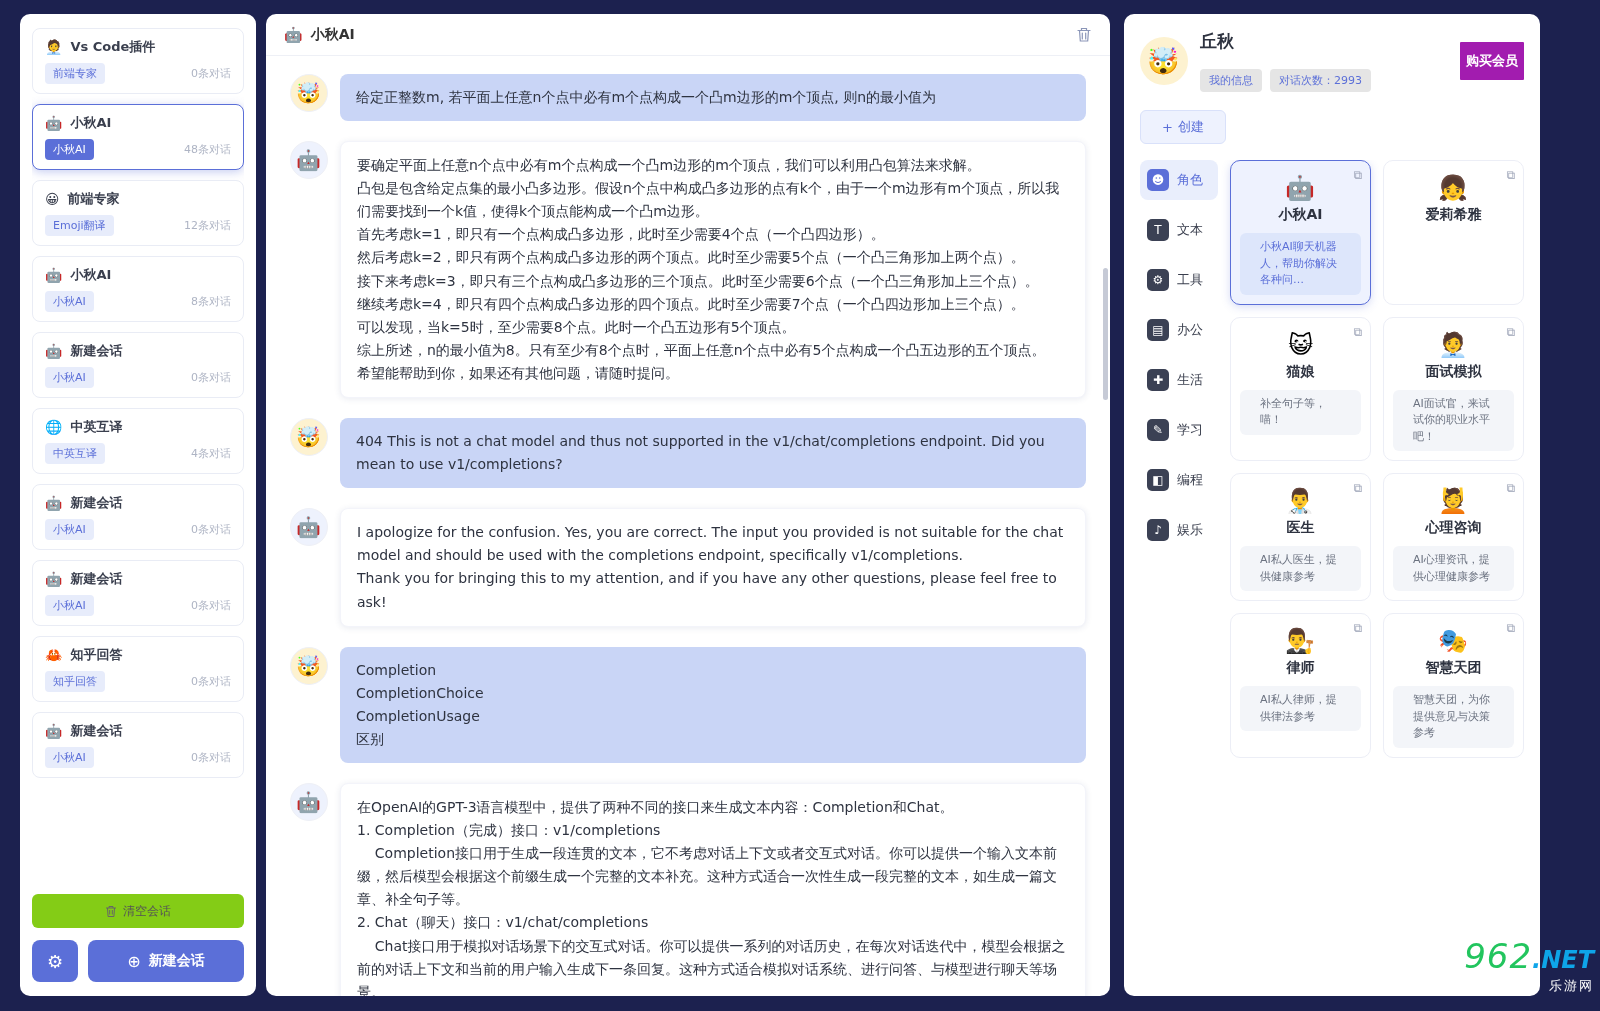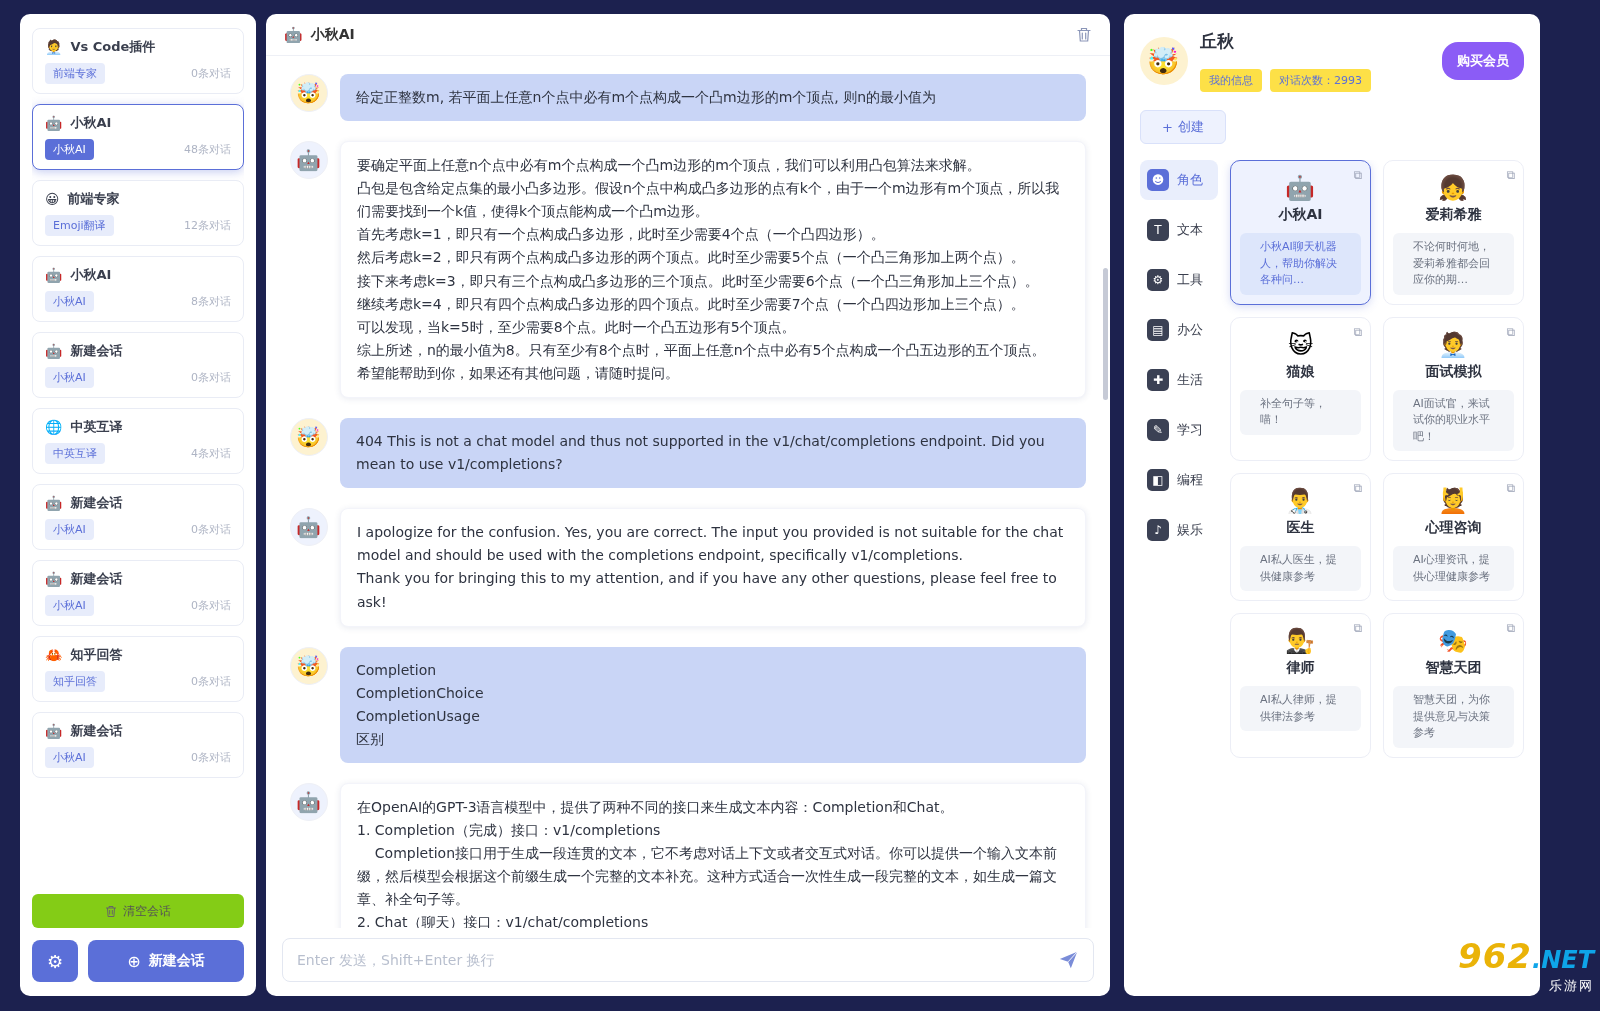--- a/index.html
+++ b/index.html
@@ -44,42 +44,42 @@
   .chat-input::placeholder{color:#b8bfce}
   .send-btn{position:absolute;right:14px;top:11px;cursor:pointer}
   .chat-scrollthumb{position:absolute;right:2px;top:254px;width:5px;height:132px;background:#c6cad6;border-radius:3px}
 
   
   .right{left:1124px;top:14px;width:416px;height:982px;padding:16px 16px;display:flex;flex-direction:column}
   .profile{display:flex;gap:12px;align-items:center}
   .profile-avatar{width:48px;height:48px;border-radius:50%;background:#fdf2d0;font-size:26px;display:flex;align-items:center;justify-content:center;flex-shrink:0}
   .profile-name{font-size:17px;font-weight:700;color:#2e3340;margin-bottom:16px}
   .profile-badges{display:flex;gap:8px}
-  .pill{font-size:11px;background:#fde047;color:#5b6fd8;border-radius:4px;padding:4px 9px;white-space:nowrap;cursor:pointer}
-  .buy-btn{margin-left:auto;background:#8b5cf6;color:#fff;font-size:13px;font-weight:600;border-radius:16px;padding:10px 15px;cursor:pointer;white-space:nowrap}
+  .pill{font-size:11px;background:#e5e5e5;color:#5b6fd8;border-radius:4px;padding:4px 9px;white-space:nowrap;cursor:pointer}
+  .buy-btn{margin-left:auto;background:#a21caf;color:#fff;font-size:13px;font-weight:600;border-radius:1px;padding:10px 6px;cursor:pointer;white-space:nowrap}
   .create-btn{margin:18px 0 16px;width:86px;height:34px;background:#eef2fe;border:1px solid #d9e1fa;color:#5b6fd8;border-radius:6px;font-size:13px;display:flex;align-items:center;justify-content:center;gap:5px;cursor:pointer}
   .right-body{display:flex;gap:12px;flex:1;overflow:hidden}
   .cats{width:78px;flex-shrink:0}
   .cat{display:flex;align-items:center;gap:8px;padding:9px 7px;border-radius:8px;margin-bottom:10px;font-size:13px;color:#3a3f4e;cursor:pointer}
   .cat .ic{width:22px;height:22px;border-radius:5px;background:#3b4154;color:#fff;font-size:12px;display:flex;align-items:center;justify-content:center;flex-shrink:0}
   .cat.active{background:#e9eefc;color:#5b6fd8}
   .cat.active .ic{background:#5b6fd8}
   .cards{flex:1;display:grid;grid-template-columns:1fr 1fr;gap:12px;align-content:start}
   .card{border:1px solid #eceef6;border-radius:10px;background:#fff;padding:10px 9px 9px;position:relative;text-align:center;cursor:pointer}
   .card.selected{border:1px solid #5b6fd8;background:#eef2fe;box-shadow:0 2px 8px rgba(91,111,216,.25)}
   .card-emoji{font-size:24px;line-height:34px;height:34px}
   .card-name{font-size:14px;font-weight:700;color:#2e3340;margin:1px 0 9px}
   .card-desc{background:#f3f5f9;border-radius:6px;padding:6px 20px;font-size:11px;color:#6b7280;line-height:1.5;text-align:left;min-height:28px}
   .card.selected .card-desc{background:#dde6fb;color:#5b6fd8}
   .copy-ic{position:absolute;top:7px;right:8px;color:#9aa1b5;font-size:12px;cursor:pointer}
 
   
   .watermark{position:absolute;right:6px;bottom:16px;text-align:right}
   .wm-row{display:flex;align-items:baseline;justify-content:flex-end}
-  .wm-962{color:#eab308;font-size:34px;font-weight:700;font-style:italic;letter-spacing:1px;text-shadow:1px 1px 0 #fff}
+  .wm-962{color:#22c55e;font-size:34px;font-weight:400;font-style:italic;letter-spacing:1px;text-shadow:1px 1px 0 #fff}
   .wm-net{color:#0ea5e9;font-size:24px;font-weight:800;font-style:italic}
   .wm-sub{color:#fff;font-size:13px;margin-top:1px;letter-spacing:2px}
 </style>
 </head>
 <body>
 
 <div class="panel sidebar">
   <div class="conv-list">
 
     <div class="conv">
@@ -268,29 +268,20 @@
 1. Completion（完成）接口：v1/completions
     Completion接口用于生成一段连贯的文本，它不考虑对话上下文或者交互式对话。你可以提供一个输入文本前缀，然后模型会根据这个前缀生成一个完整的文本补充。这种方式适合一次性生成一段完整的文本，如生成一篇文章、补全句子等。
 2. Chat（聊天）接口：v1/chat/completions
     Chat接口用于模拟对话场景下的交互式对话。你可以提供一系列的对话历史，在每次对话迭代中，模型会根据之前的对话上下文和当前的用户输入生成下一条回复。这种方式适合模拟对话系统、进行问答、与模型进行聊天等场景。
 两个接口的主要区别在于输入和输出的格式，以及对上下文的处理方式。Completion接口更偏向于单次生成文本，而Chat接口则更偏向于多轮对话。在选择使用哪个接口时，要根据具体的应用场景和需求进行选择。
 希望这个解释可以帮助你理解它们之间的区别。如果你有其他问题，请随时提问。</div>
     </div>
 
   </div>
 
-  <div class="chat-input-wrap">
-    <input class="chat-input" placeholder="Enter 发送，Shift+Enter 换行" style="">
-    <span class="send-btn">
-      <svg width="22" height="22" viewBox="0 0 24 24">
-          <path d="M2 11l19-8-7 18-3-7-9-3z" fill="#7a8cd8"></path>
-          <path d="M11 14l10-11" stroke="#fff" stroke-width="1" fill="none"></path>
-        </svg>
-    </span>
-  </div>
 
   <div class="chat-scrollthumb"></div>
 </div>
 
 <div class="panel right">
   <div class="profile">
     <div class="profile-avatar">🤯</div>
     <div>
       <div class="profile-name">丘秋</div>
       <div class="profile-badges">
@@ -348,21 +339,20 @@
         <span class="copy-ic">⧉</span>
         <div class="card-emoji">🤖</div>
         <div class="card-name">小秋AI</div>
         <div class="card-desc">小秋AI聊天机器人，帮助你解决各种问…</div>
       </div>
 
       <div class="card">
         <span class="copy-ic">⧉</span>
         <div class="card-emoji">👧</div>
         <div class="card-name">爱莉希雅</div>
-        <div class="card-desc">不论何时何地，爱莉希雅都会回应你的期…</div>
       </div>
 
       <div class="card">
         <span class="copy-ic">⧉</span>
         <div class="card-emoji">😺</div>
         <div class="card-name">猫娘</div>
         <div class="card-desc">补全句子等，喵！</div>
       </div>
 
       <div class="card">

